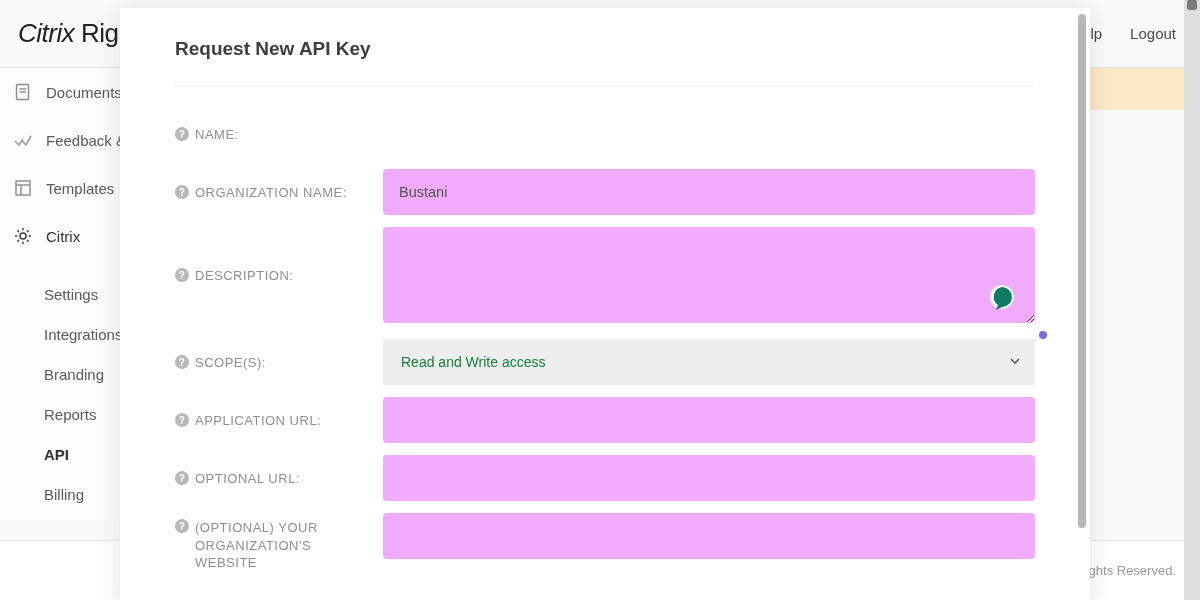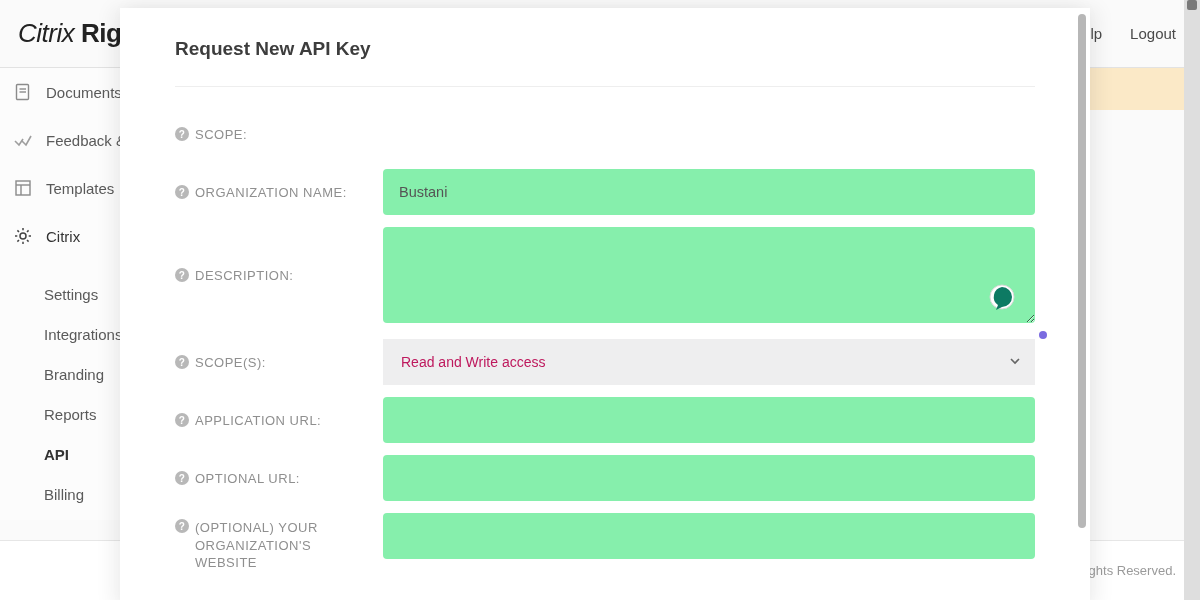--- a/index.html
+++ b/index.html
@@ -15,21 +15,21 @@
     background: #fafafa;
   }
   .topbar {
     position: absolute; top: 0; left: 0; right: 0; height: 68px;
     background: #fafafa; border-bottom: 1px solid #e2e2e2;
     display: flex; align-items: center; justify-content: space-between;
     padding: 0 24px 0 18px;
   }
   .logo { font-size: 26px; color: #222; letter-spacing: -0.5px; }
   .logo .thin { font-weight: 300; font-style: italic; }
-  .logo .bold { font-weight: 700; }
+  .logo .bold { font-weight: 400; }
   .topbar-right { display: flex; gap: 28px; align-items: center; }
   .topbar-link { color: #4a4a4a; font-size: 15px; cursor: pointer; }
   .banner {
     position: absolute; top: 68px; left: 260px; right: 0; height: 42px;
     background: #fbe9c7;
   }
   .sidebar {
     position: absolute; top: 68px; left: 0; width: 260px; bottom: 80px;
     background: #fcfcfc;
   }
@@ -88,35 +88,35 @@
   }
   .row.tall .lbl { align-items:center; }
   .help-ic {
     width:14px; height:14px; flex:0 0 14px;
     border-radius:50%; background:#b8b8b8; color:#fff;
     font-size:10px; font-weight:700; display:flex; align-items:center; justify-content:center;
   }
   .ctl { flex:1; }
   .fld {
     width:100%; height:46px; border:none; border-radius:4px;
-    background:#86efac; padding:0 16px; font-size:14.5px; color:#555;
+    background:#f0abfc; padding:0 16px; font-size:14.5px; color:#555;
   }
   .fld.highlight { background:#e5ecf7; }
   textarea.fld { height:96px; padding:14px 16px; resize:both; }
   .textarea-wrap { position:relative; }
   .chat-bubble {
     position:absolute; z-index:3;
   }
   .resize-dot {
     position:absolute; right:-12px; bottom:-12px; width:8px; height:8px;
     border-radius:50%; background:#7a6be0;
   }
   .select {
     width:100%; height:46px; border:none; border-radius:0;
-    background:#eeeeef; padding:0 40px 0 18px; font-size:14px; color:#be185d;
+    background:#eeeeef; padding:0 40px 0 18px; font-size:14px; color:#15803d;
     appearance:none; -webkit-appearance:none;
     background-image: none;
   }
   .select-wrap { position:relative; }
   .chev {
     position:absolute; right:14px; top:50%; transform:translateY(-50%);
     pointer-events:none;
   }
 </style>
 </head>
@@ -203,21 +203,21 @@
 
   <div class="modal">
     <div class="modal-inner">
       <div class="modal-title">Request New API Key</div>
 
       <div class="form">
 
         <div class="row">
           <div class="lbl">
             <span class="help-ic">?</span>
-            <span>SCOPE:</span>
+            <span>NAME:</span>
           </div>
         </div>
 
         <div class="row">
           <div class="lbl">
             <span class="help-ic">?</span>
             <span>ORGANIZATION NAME:</span>
           </div>
           <div class="ctl">
             <input class="fld" type="text" value="Bustani" style="">

